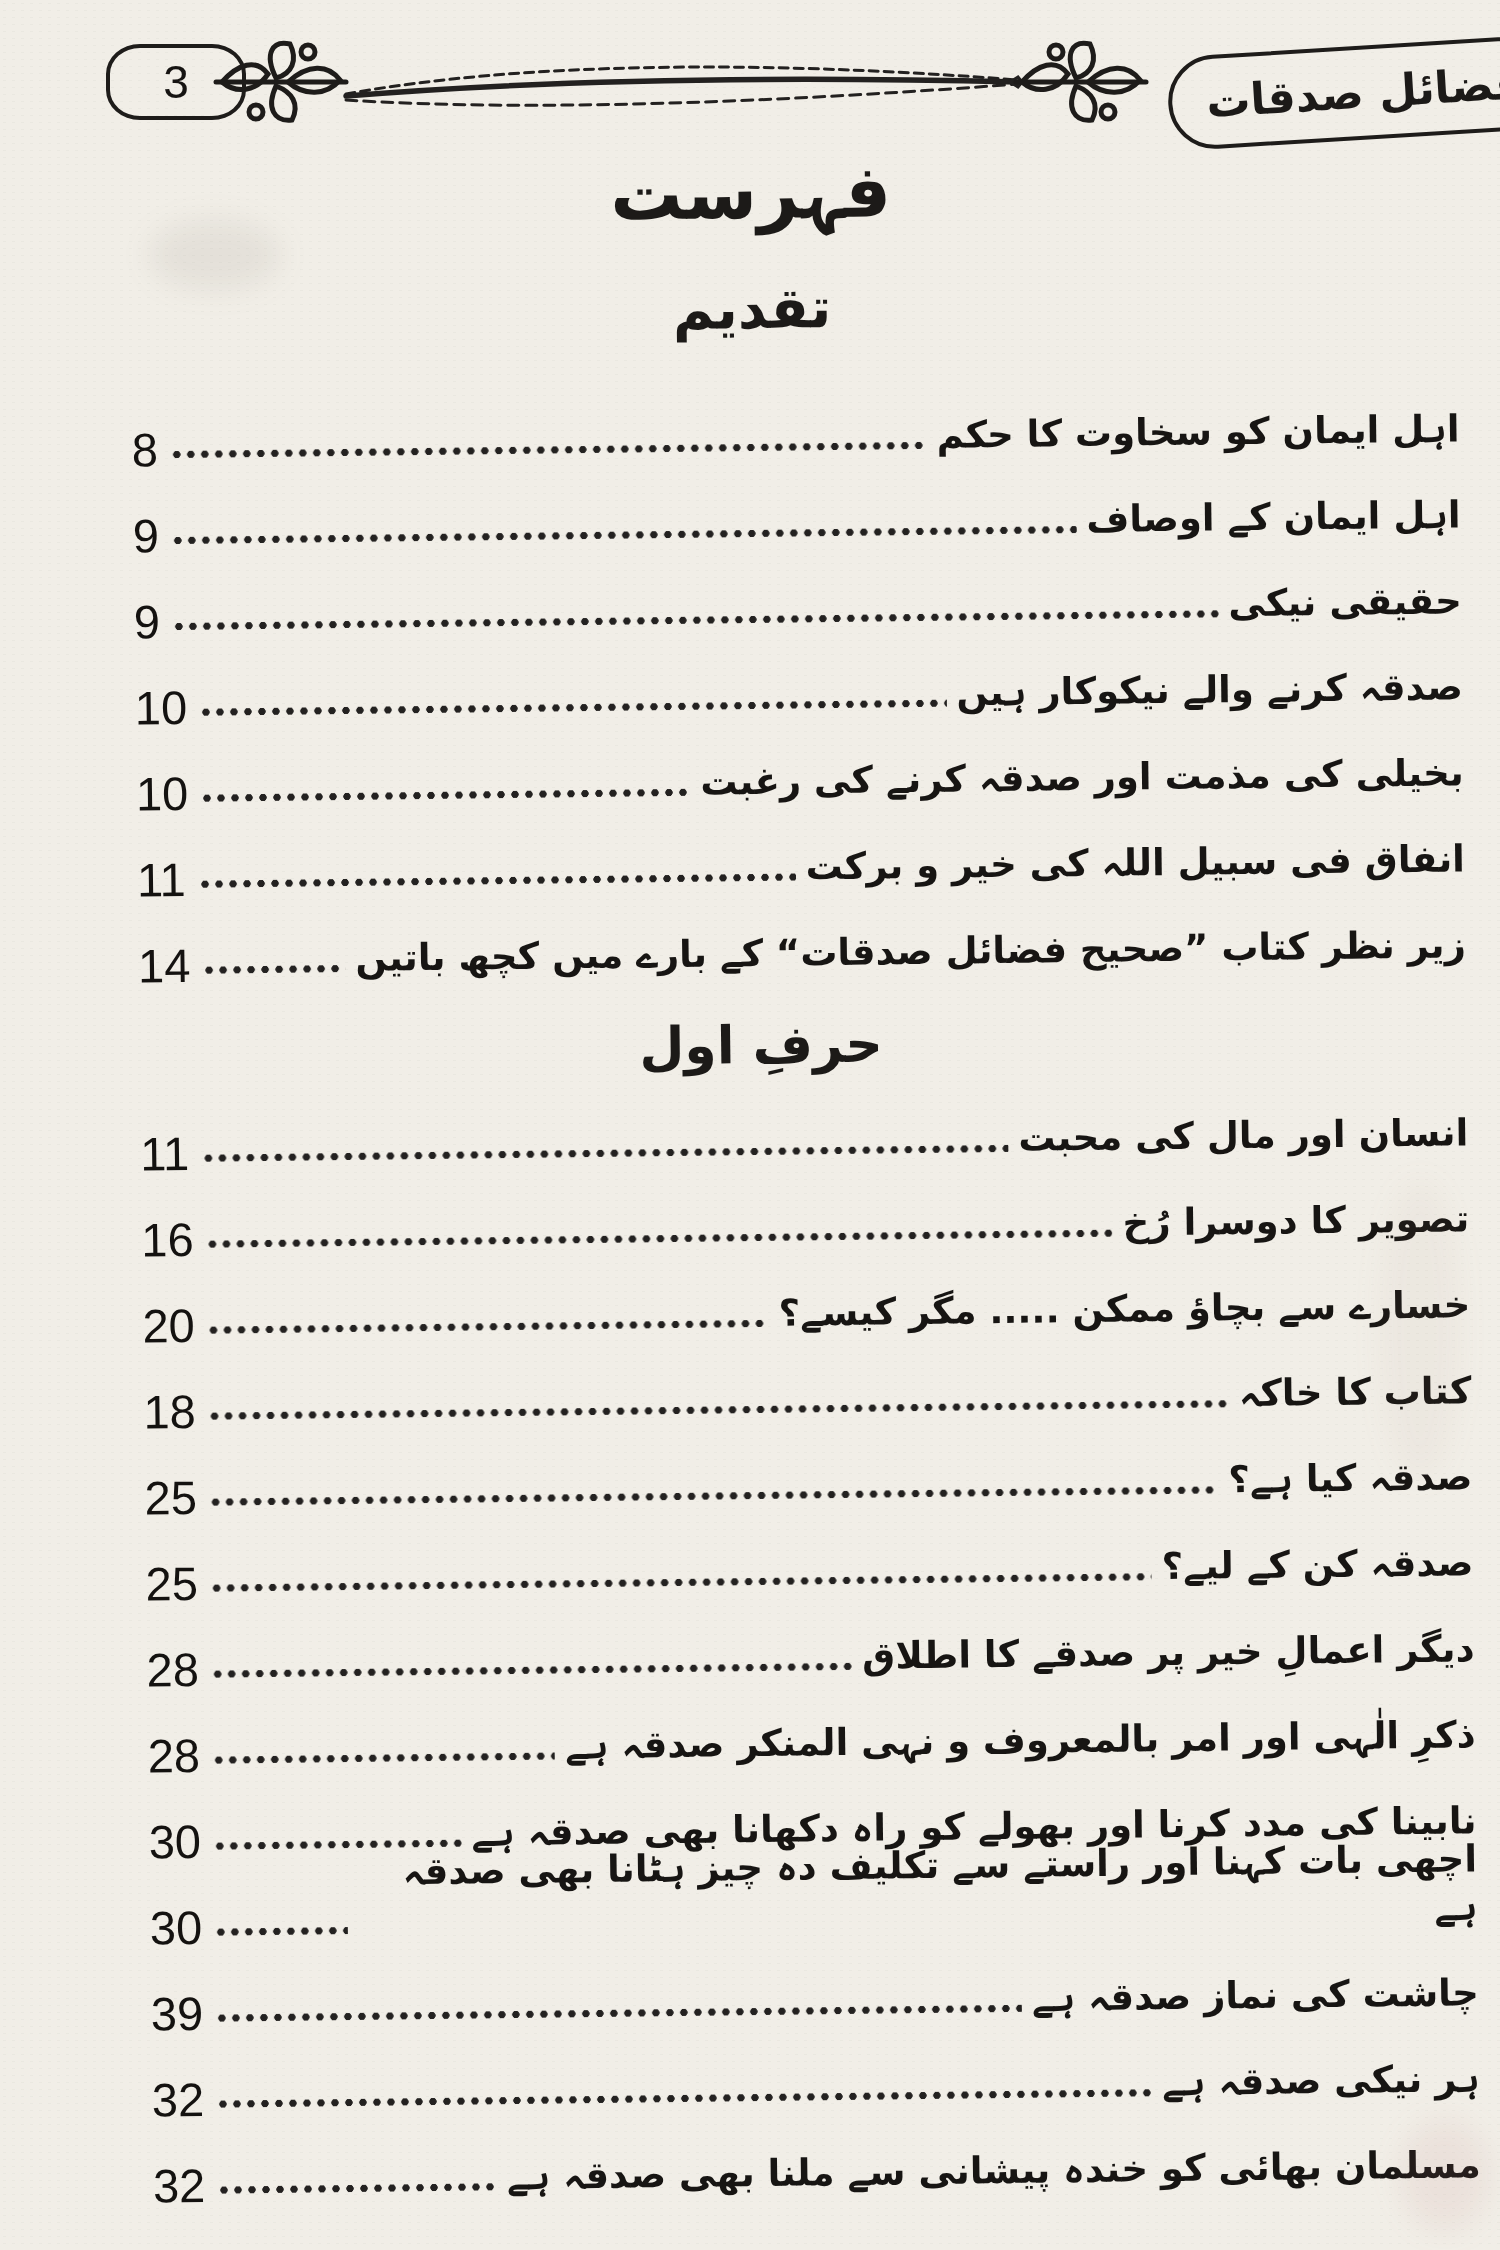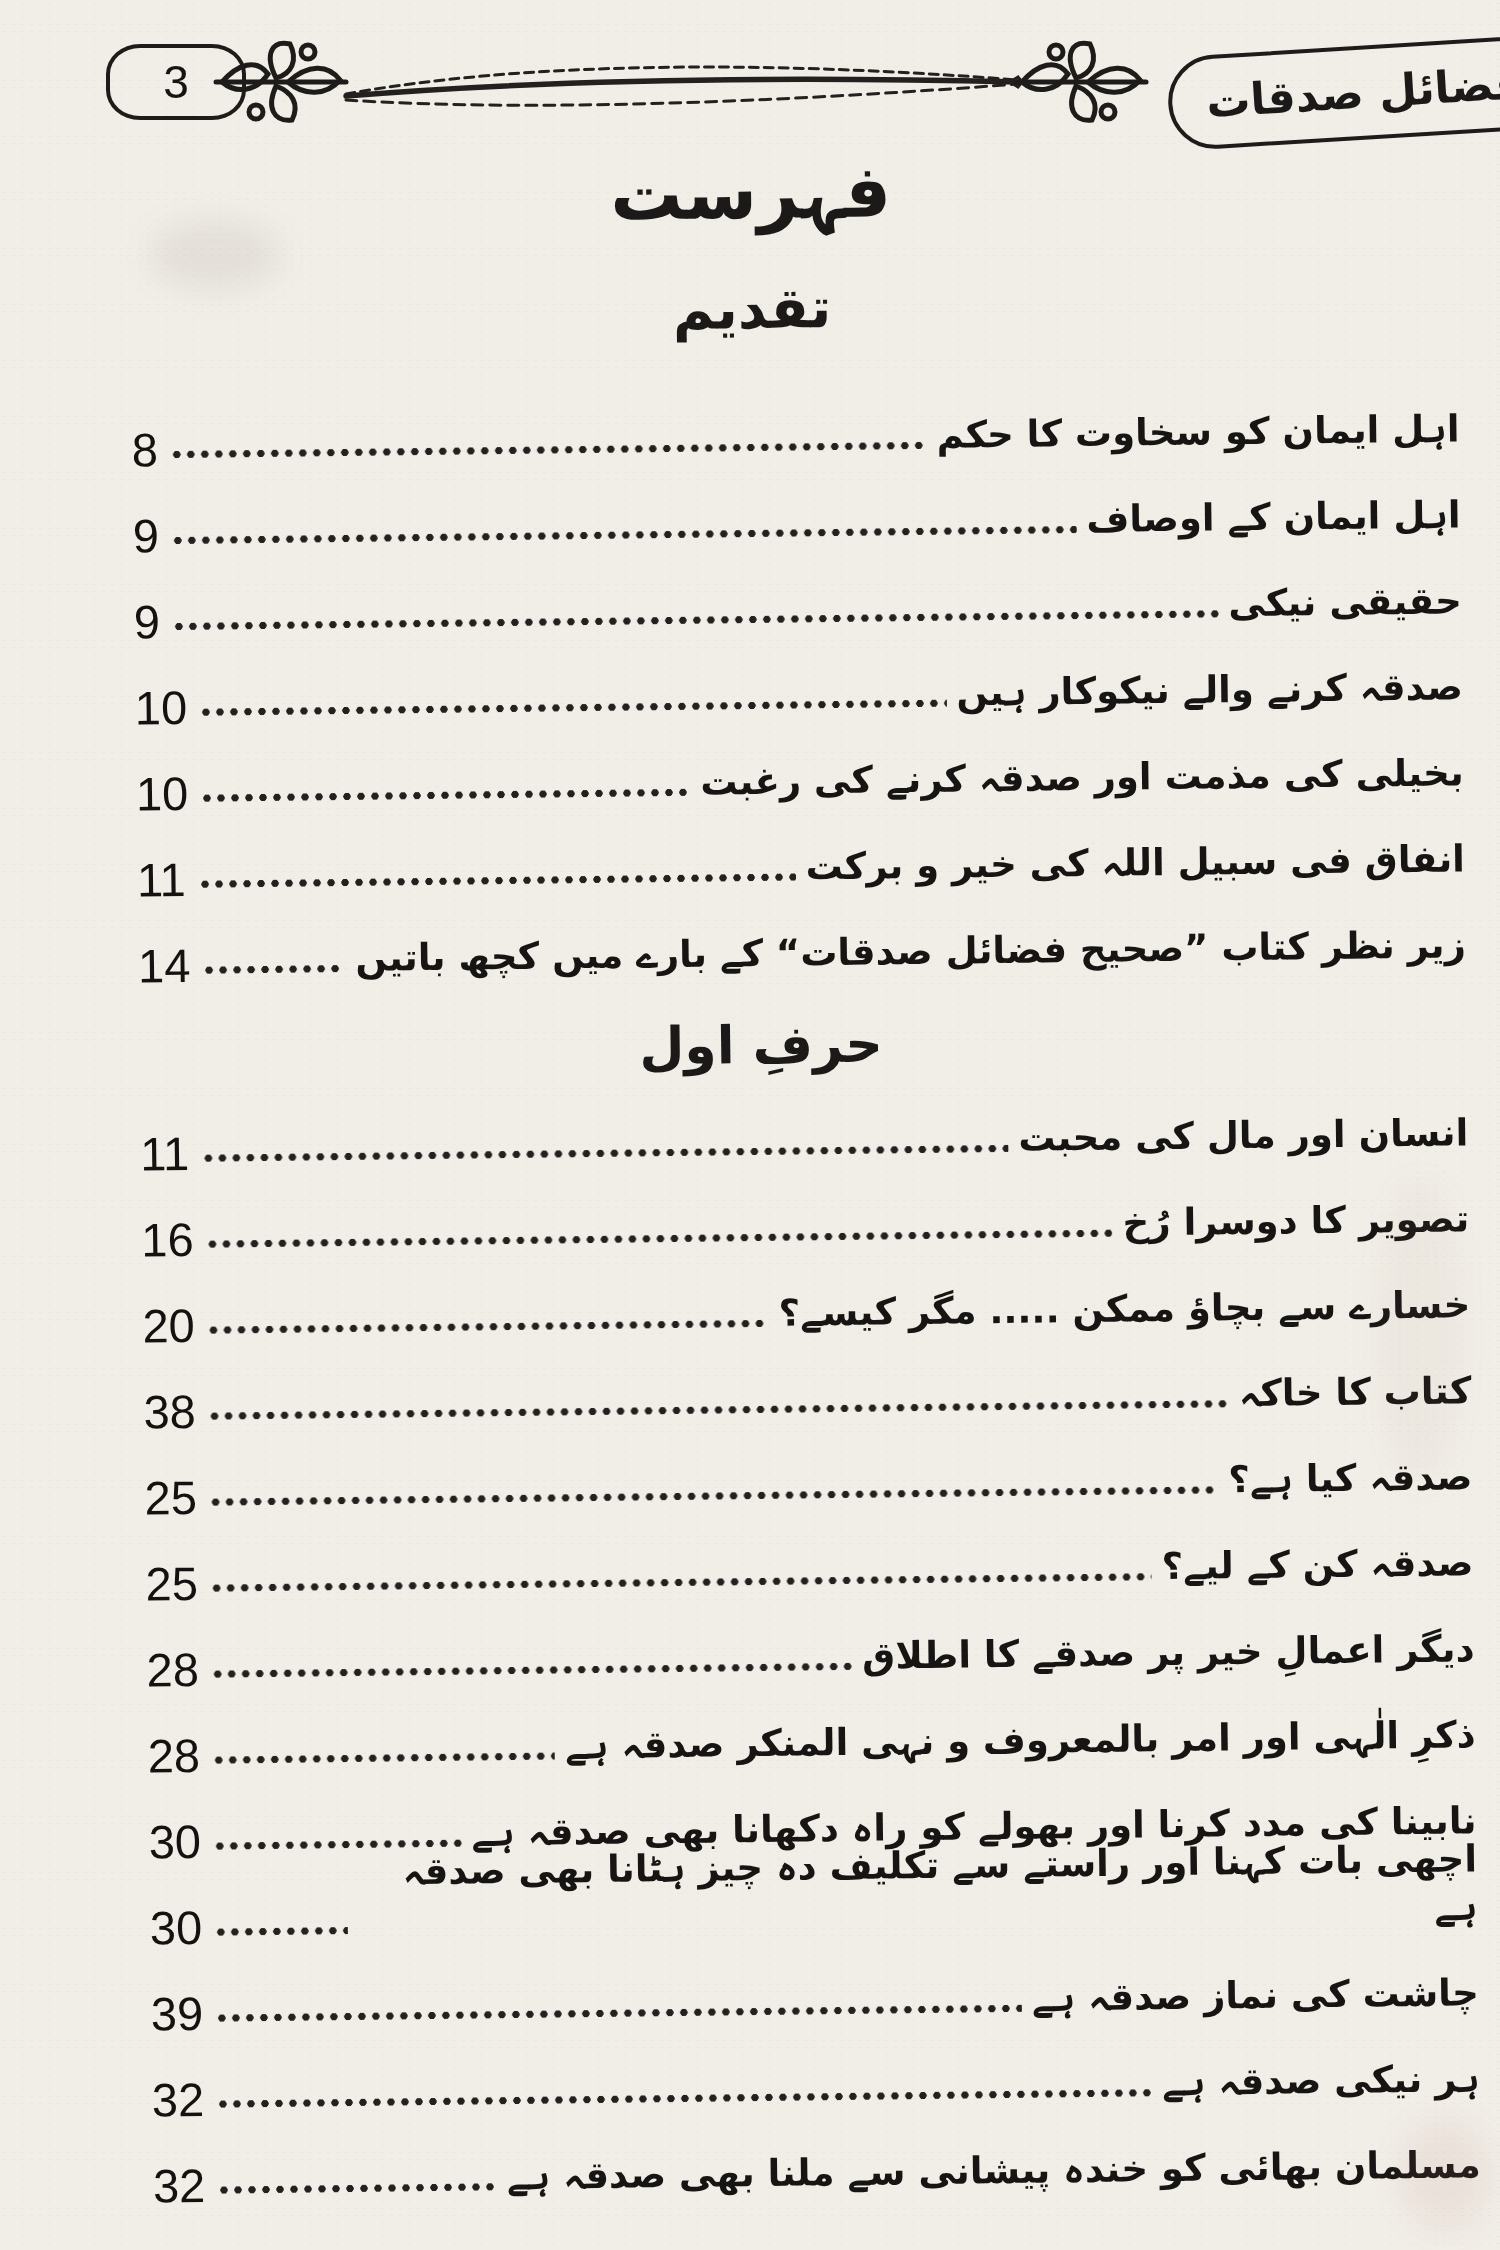--- a/index.html
+++ b/index.html
@@ -170,21 +170,21 @@
     <span class="num">16</span>
     <span class="leader"></span>
     <span class="title" dir="rtl" lang="ur">تصویر کا دوسرا رُخ</span>
   </div>
         <div class="toc-row">
     <span class="num">20</span>
     <span class="leader"></span>
     <span class="title" dir="rtl" lang="ur">خسارے سے بچاؤ ممکن ..... مگر کیسے؟</span>
   </div>
         <div class="toc-row">
-    <span class="num">38</span>
+    <span class="num">18</span>
     <span class="leader"></span>
     <span class="title" dir="rtl" lang="ur">کتاب کا خاکہ</span>
   </div>
         <div class="toc-row">
     <span class="num">25</span>
     <span class="leader"></span>
     <span class="title" dir="rtl" lang="ur">صدقہ کیا ہے؟</span>
   </div>
         <div class="toc-row">
     <span class="num">25</span>

